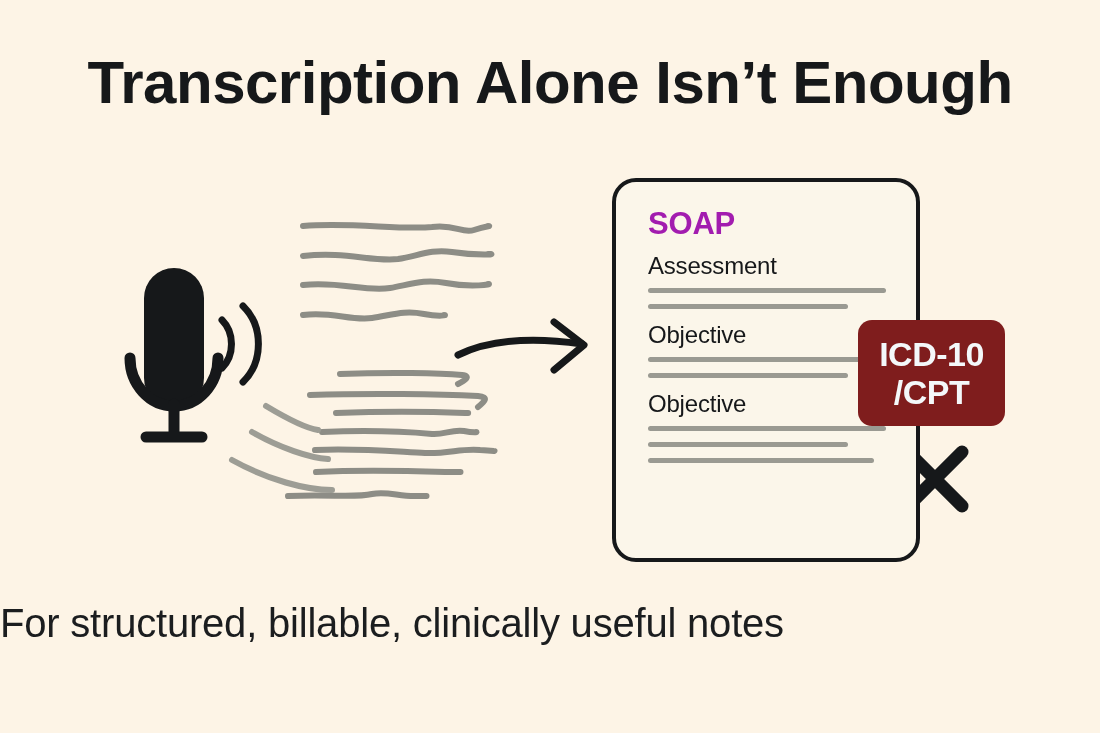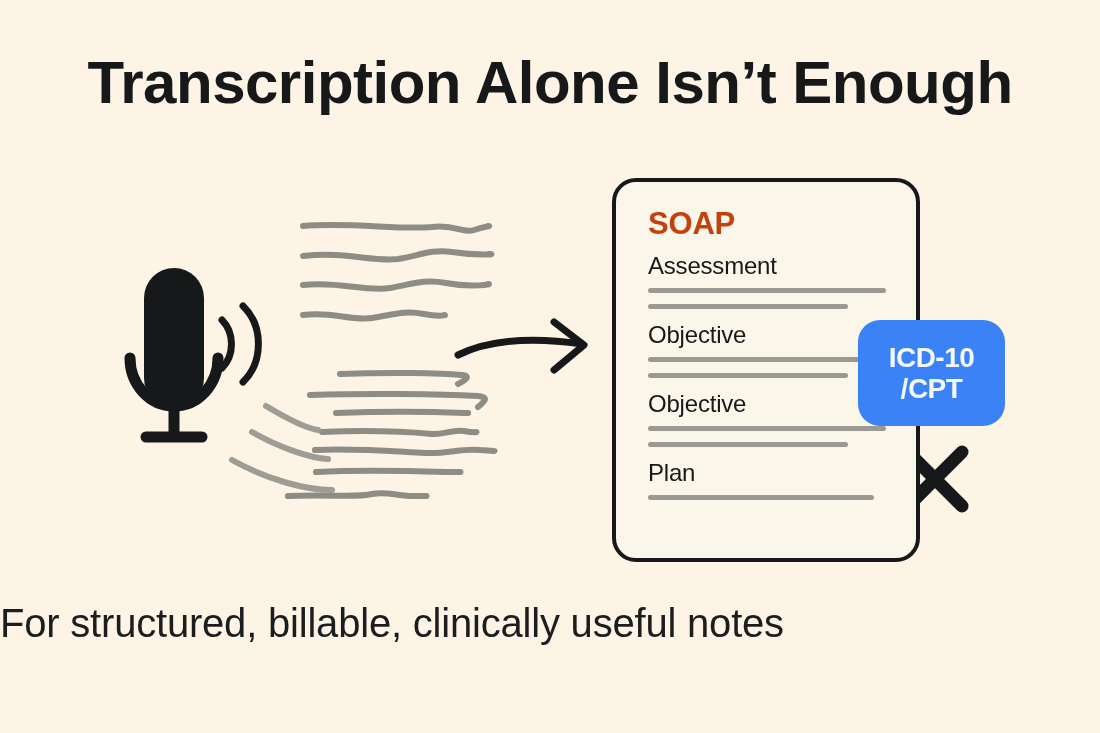--- a/index.html
+++ b/index.html
@@ -73,21 +73,21 @@
   }
   #soap-inner {
     position: absolute;
     left: 32px;
     top: 26px;
     width: 246px;
   }
   .soap-title {
     font-size: 31px;
     font-weight: bold;
-    color: #c2410c;
+    color: #a21caf;
     letter-spacing: -0.2px;
     margin: 0 0 10px 0;
     line-height: 1.05;
   }
   .soap-section {
     margin-bottom: 6px;
   }
   .soap-label {
     font-size: 24px;
     font-weight: normal;
@@ -106,28 +106,28 @@
   .soap-rule.short { width: 200px; }
   .soap-rule.plan  { width: 226px; }
 
   
   #icd-badge {
     position: absolute;
     left: 858px;
     top: 320px;
     width: 147px;
     height: 106px;
-    background: #3b82f6;
-    border-radius: 22px;
+    background: #7f1d1d;
+    border-radius: 14px;
     display: flex;
     flex-direction: column;
     align-items: center;
     justify-content: center;
     color: #f4f8fa;
-    font-size: 28px;
+    font-size: 34px;
     font-weight: bold;
     letter-spacing: -0.5px;
     line-height: 1.12;
   }
   #icd-badge div { white-space: nowrap; }
 </style>
 </head>
 <body>
 
 <div id="stage">
@@ -203,21 +203,20 @@
         <div class="soap-rule short"></div>
       </div>
 
       <div class="soap-section">
         <div class="soap-label">Objective</div>
         <div class="soap-rule long"></div>
         <div class="soap-rule short"></div>
       </div>
 
       <div class="soap-section">
-        <div class="soap-label">Plan</div>
         <div class="soap-rule plan"></div>
       </div>
 
     </div>
   </div>
 
   <div id="icd-badge">
     <div>ICD-10</div>
     <div>/CPT</div>
   </div>

